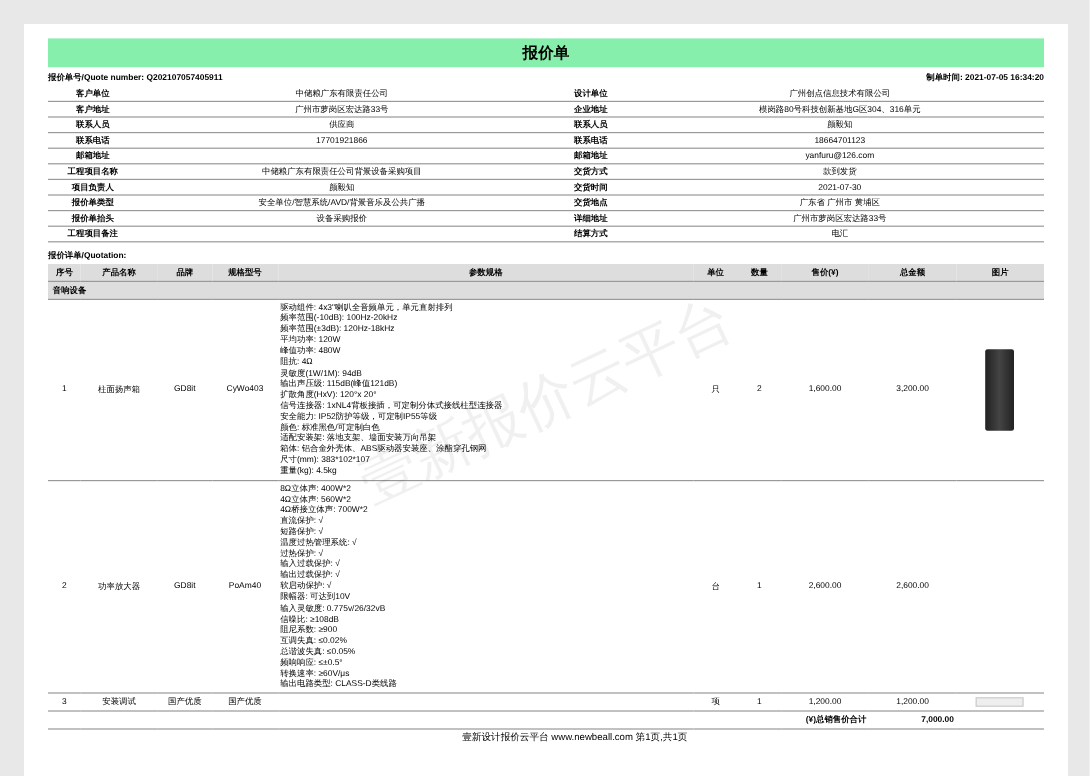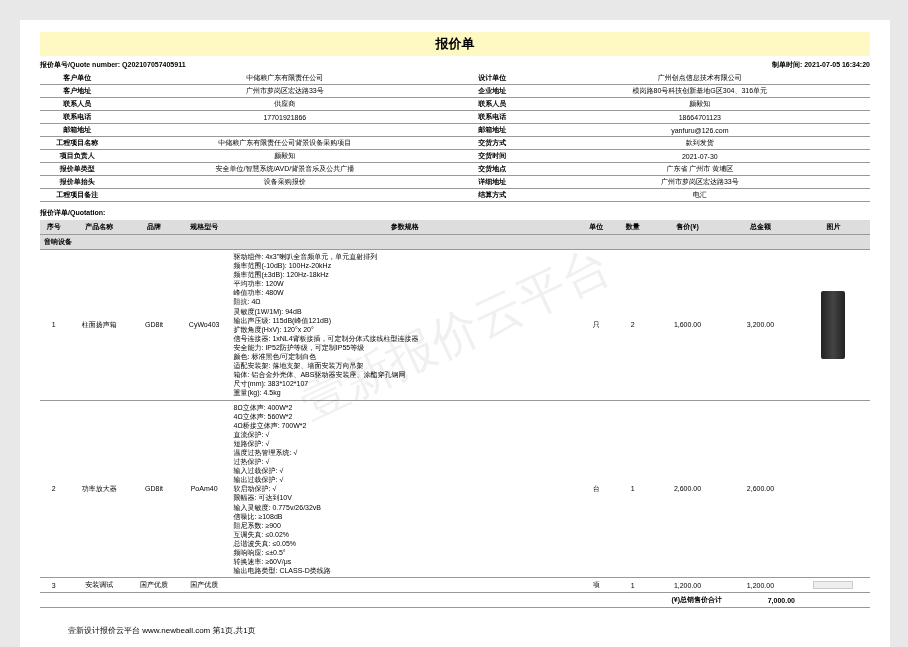--- a/index.html
+++ b/index.html
@@ -12,21 +12,21 @@
     .page {
       width: 870px;
       background: #fff;
       margin: 0 auto;
       padding: 12px 20px 40px 20px;
       position: relative;
       min-height: 610px;
     }
     .title-bar {
       text-align: center;
-      background: #fef9c3;
+      background: #86efac;
       padding: 3px 0;
       font-size: 13px;
       font-weight: bold;
       margin-bottom: 4px;
     }
     .meta-row {
       display: flex;
       justify-content: space-between;
       font-size: 7px;
       font-weight: bold;
@@ -98,23 +98,23 @@
     }
     .img-box2 {
       width: 40px;
       height: 8px;
       background: #eee;
       border: 1px solid #ccc;
       margin: 0 auto;
     }
     .footer {
       position: absolute;
-      bottom: 12px;
+      bottom: 28px;
       left: 0; right: 0;
-      text-align: left;
+      text-align: center;
       font-size: 8px;
       padding-left: 48px;
     }
     .watermark {
       position: absolute;
       top: 50%; left: 50%;
       transform: translate(-50%,-50%) rotate(-25deg);
       font-size: 48px;
       color: rgba(0,0,0,0.06);
       white-space: nowrap;

